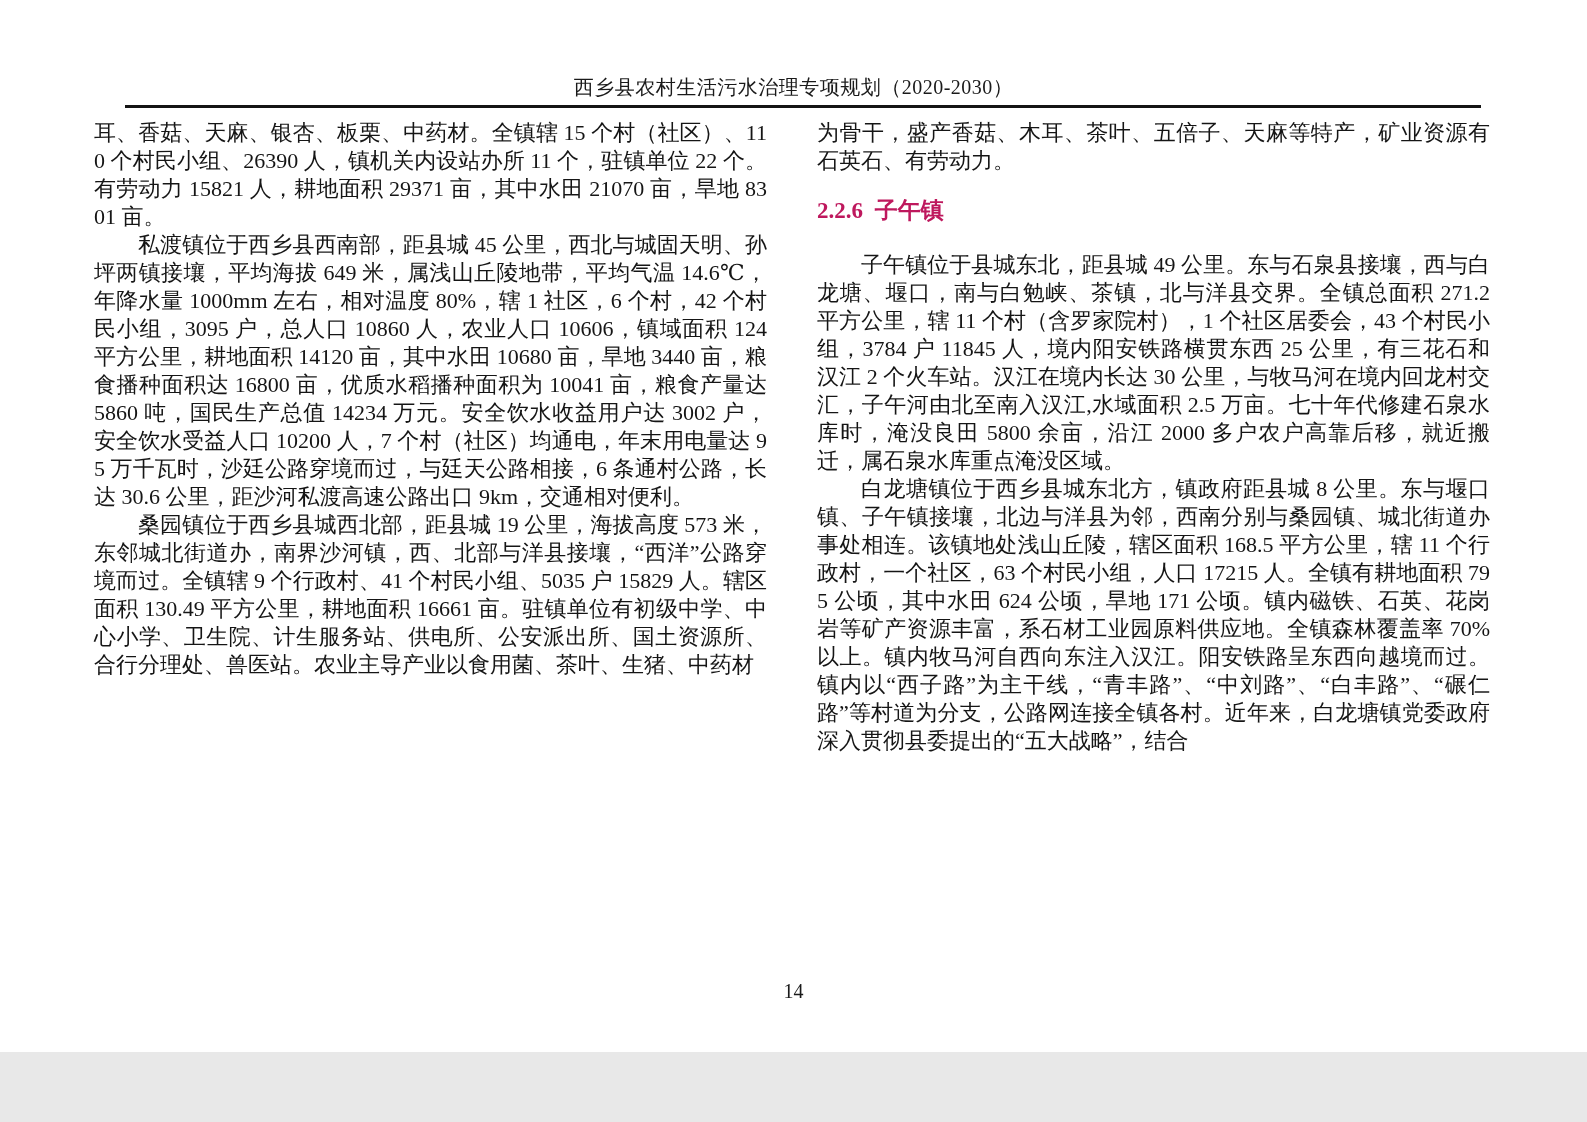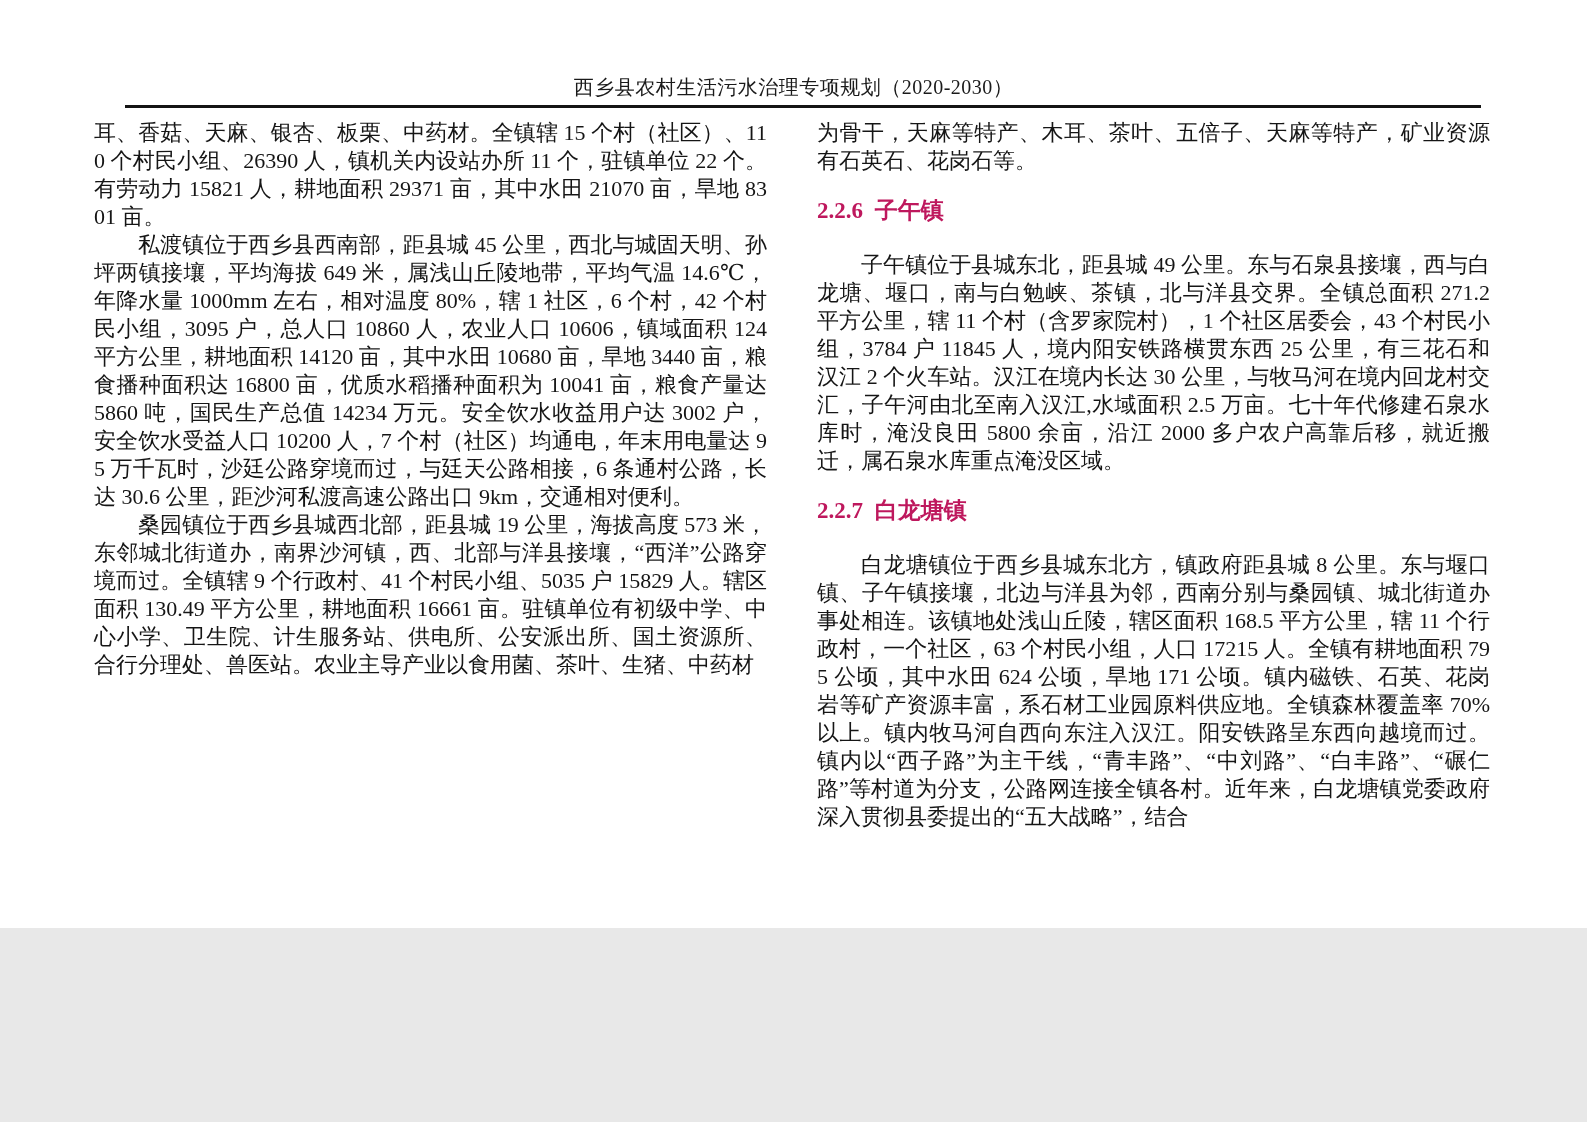--- a/index.html
+++ b/index.html
@@ -1,19 +1,19 @@
 <!DOCTYPE html>
 <html><head>
 <meta charset="utf-8">
 <style>
   html, body { margin: 0; padding: 0; background: #e8e8e8; }
   .page {
     position: relative;
     width: 1587px;
-    height: 928px;
+    height: 1052px;
     background: #ffffff;
     font-family: "Liberation Serif", "DejaVu Serif", serif;
     color: #151515;
     overflow: hidden;
   }
   .header-title {
     position: absolute;
     top: 74px;
     left: 0;
     width: 100%;
@@ -80,27 +80,27 @@
       <p class="body-para">耳、香菇、天麻、银杏、板栗、中药材。全镇辖 15 个村（社区）、110 个村民小组、26390 人，镇机关内设站办所 11 个，驻镇单位 22 个。有劳动力 15821 人，耕地面积 29371 亩，其中水田 21070 亩，旱地 8301 亩。</p>
 
 
       <p class="body-para indent">私渡镇位于西乡县西南部，距县城 45 公里，西北与城固天明、孙坪两镇接壤，平均海拔 649 米，属浅山丘陵地带，平均气温 14.6℃，年降水量 1000mm 左右，相对温度 80%，辖 1 社区，6 个村，42 个村民小组，3095 户，总人口 10860 人，农业人口 10606，镇域面积 124 平方公里，耕地面积 14120 亩，其中水田 10680 亩，旱地 3440 亩，粮食播种面积达 16800 亩，优质水稻播种面积为 10041 亩，粮食产量达 5860 吨，国民生产总值 14234 万元。安全饮水收益用户达 3002 户，安全饮水受益人口 10200 人，7 个村（社区）均通电，年末用电量达 95 万千瓦时，沙廷公路穿境而过，与廷天公路相接，6 条通村公路，长达 30.6 公里，距沙河私渡高速公路出口 9km，交通相对便利。</p>
 
 
       <p class="body-para indent">桑园镇位于西乡县城西北部，距县城 19 公里，海拔高度 573 米，东邻城北街道办，南界沙河镇，西、北部与洋县接壤，“西洋”公路穿境而过。全镇辖 9 个行政村、41 个村民小组、5035 户 15829 人。辖区面积 130.49 平方公里，耕地面积 16661 亩。驻镇单位有初级中学、中心小学、卫生院、计生服务站、供电所、公安派出所、国土资源所、合行分理处、兽医站。农业主导产业以食用菌、茶叶、生猪、中药材</p>
     </div>
 
     <div class="col">
-      <p class="body-para">为骨干，天麻等特产、木耳、茶叶、五倍子、天麻等特产，矿业资源有石英石、花岗石等。</p>
+      <p class="body-para">为骨干，盛产香菇、木耳、茶叶、五倍子、天麻等特产，矿业资源有石英石、有劳动力。</p>
 
       <div class="section-heading">2.2.6 子午镇</div>
 
       <p class="body-para indent">子午镇位于县城东北，距县城 49 公里。东与石泉县接壤，西与白龙塘、堰口，南与白勉峡、茶镇，北与洋县交界。全镇总面积 271.2 平方公里，辖 11 个村（含罗家院村），1 个社区居委会，43 个村民小组，3784 户 11845 人，境内阳安铁路横贯东西 25 公里，有三花石和汉江 2 个火车站。汉江在境内长达 30 公里，与牧马河在境内回龙村交汇，子午河由北至南入汉江,水域面积 2.5 万亩。七十年代修建石泉水库时，淹没良田 5800 余亩，沿江 2000 多户农户高靠后移，就近搬迁，属石泉水库重点淹没区域。</p>
 
-      <div class="section-heading">2.2.7 白龙塘镇</div>
 
       <p class="body-para indent">白龙塘镇位于西乡县城东北方，镇政府距县城 8 公里。东与堰口镇、子午镇接壤，北边与洋县为邻，西南分别与桑园镇、城北街道办事处相连。该镇地处浅山丘陵，辖区面积 168.5 平方公里，辖 11 个行政村，一个社区，63 个村民小组，人口 17215 人。全镇有耕地面积 795 公顷，其中水田 624 公顷，旱地 171 公顷。镇内磁铁、石英、花岗岩等矿产资源丰富，系石材工业园原料供应地。全镇森林覆盖率 70%以上。镇内牧马河自西向东注入汉江。阳安铁路呈东西向越境而过。镇内以“西子路”为主干线，“青丰路”、“中刘路”、“白丰路”、“碾仁路”等村道为分支，公路网连接全镇各村。近年来，白龙塘镇党委政府深入贯彻县委提出的“五大战略”，结合</p>
     </div>
 
   </div>
 
+  <div class="page-number">14</div>
 
 </div>
 
 </body></html>

